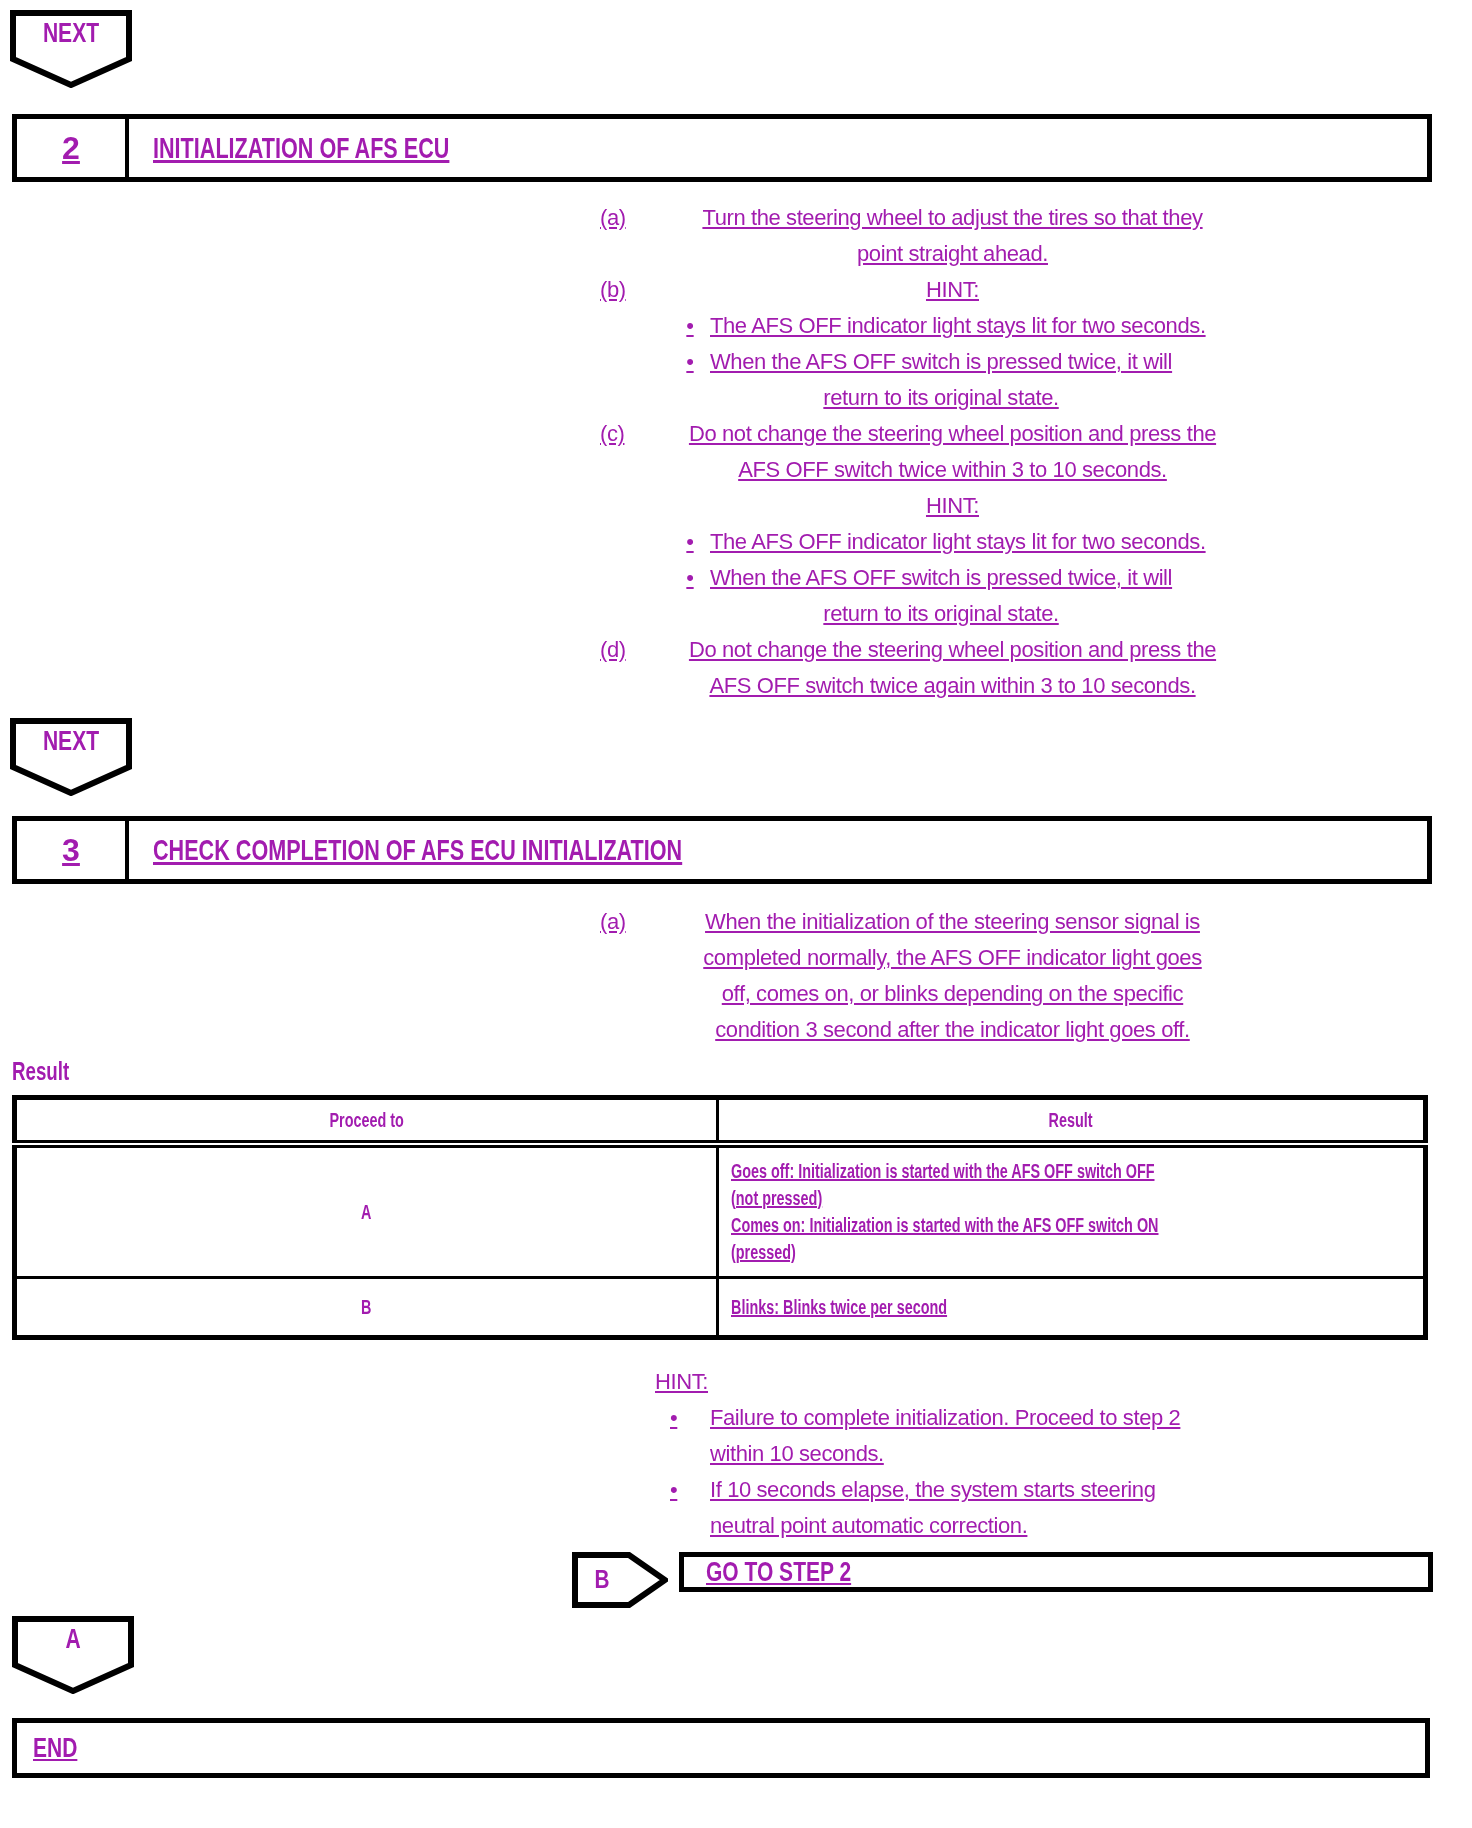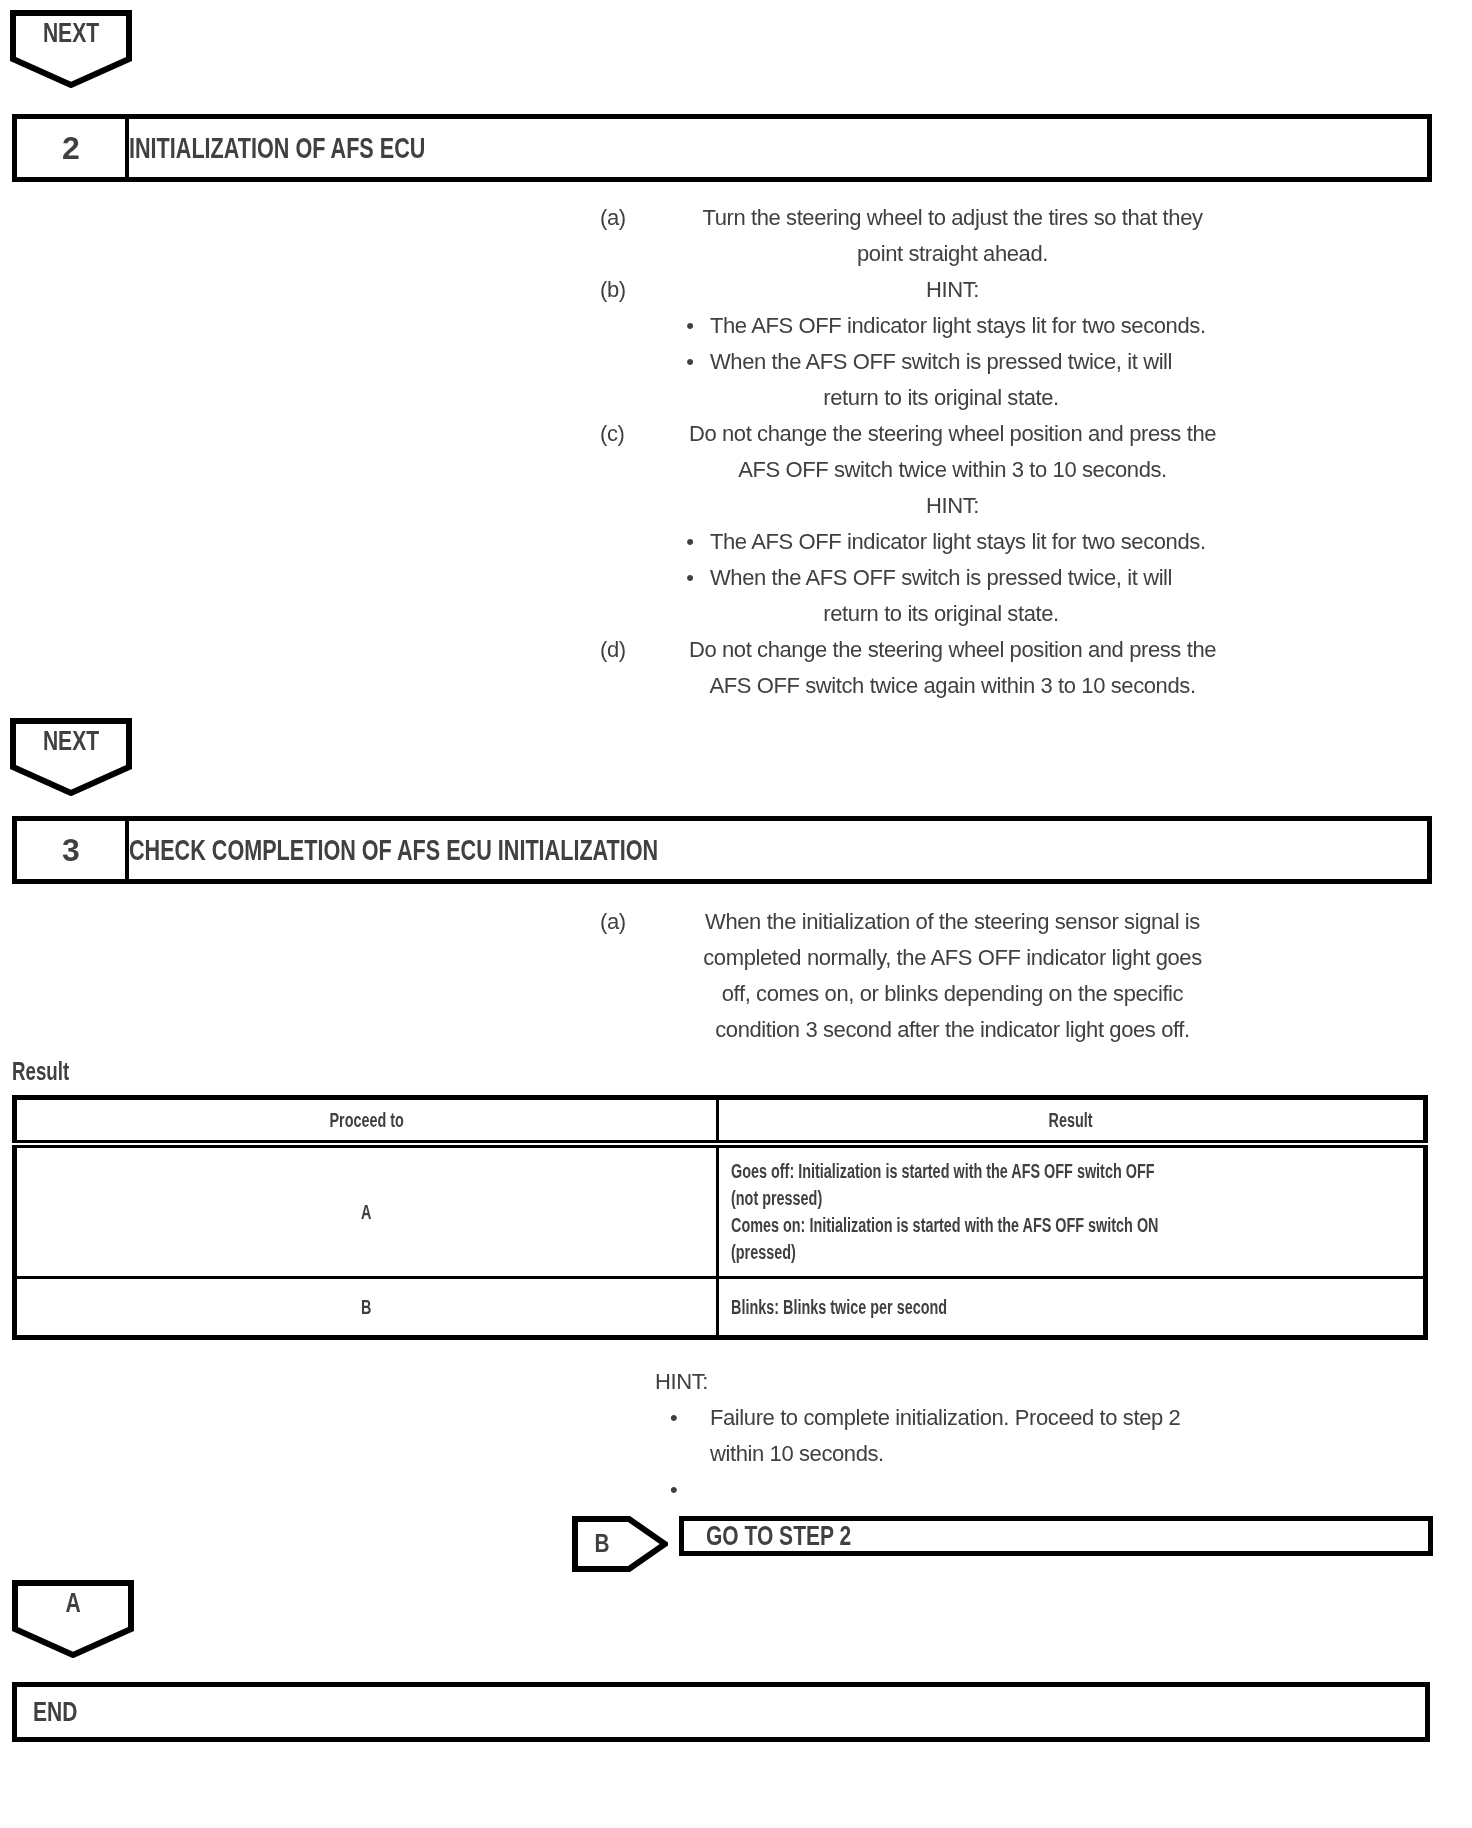--- a/index.html
+++ b/index.html
@@ -1,19 +1,20 @@
 <!DOCTYPE html>
 <html><head>
 <meta charset="utf-8">
 <style>
   html,body { margin:0; padding:0; background:#ffffff; }
   .page {
     position:relative; width:1472px; height:1828px; overflow:hidden;
-    background:#ffffff; color:#404040;
+    background:#ffffff; color:#a21caf;
     font-family:"Liberation Sans","DejaVu Sans",sans-serif;
+    text-decoration:underline;
   }
 
   
   .flow-badge { width:122px; height:78px; position:relative; }
   .flow-badge svg { display:block; width:122px; height:78px; }
   .flow-badge .badge-label {
     position:absolute; left:0; right:0; top:8px; text-align:center;
     font-weight:bold; font-size:27px; transform:scaleX(0.78);
   }
   #next-top { margin:10px 0 0 10px; }
@@ -23,21 +24,21 @@
   
   .step-header {
     display:flex; width:1420px; margin-left:12px; height:68px;
     border:5px solid #000; box-sizing:border-box; background:#fff;
   }
   .step-num {
     width:108px; flex:none; border-right:4px solid #000;
     display:flex; align-items:center; justify-content:center;
     font-weight:bold; font-size:32px;
   }
-  .step-title { display:flex; align-items:center; font-weight:bold; font-size:30px; }
+  .step-title { display:flex; align-items:center; padding-left:24px; font-weight:bold; font-size:30px; }
   .step-title span { transform:scaleX(0.72); transform-origin:0 50%; white-space:nowrap; display:inline-block; }
   #step2-header { margin-top:26px; }
   #step3-header { margin-top:20px; }
 
   
   .content { margin-left:600px; width:650px; font-size:22px; line-height:36px; letter-spacing:-0.4px; }
   #step2-content { margin-top:18px; }
   #step3-content { margin-top:20px; }
   .item { display:flex; align-items:flex-start; }
   .marker { width:55px; flex:none; }
@@ -219,20 +220,22 @@
 
   <div id="hint-standalone">
     <div class="hint-label">HINT:</div>
     <div class="bullet-row">
       <span class="bullet-dot">•</span>
       <span class="pre">Failure to complete initialization. Proceed to step 2
 within 10 seconds.</span>
     </div>
     <div class="bullet-row">
       <span class="bullet-dot">•</span>
+      <span class="pre">If 10 seconds elapse, the system starts steering
+neutral point automatic correction.</span>
     </div>
   </div>
 
   <div class="goto-row">
     <div class="b-badge">
       <svg viewBox="0 0 96 56">
         <polygon points="3,3 57,3 93,28 57,53 3,53" fill="#fff" stroke="#000" stroke-width="6"></polygon>
       </svg>
       <span class="badge-label">B</span>
     </div>

